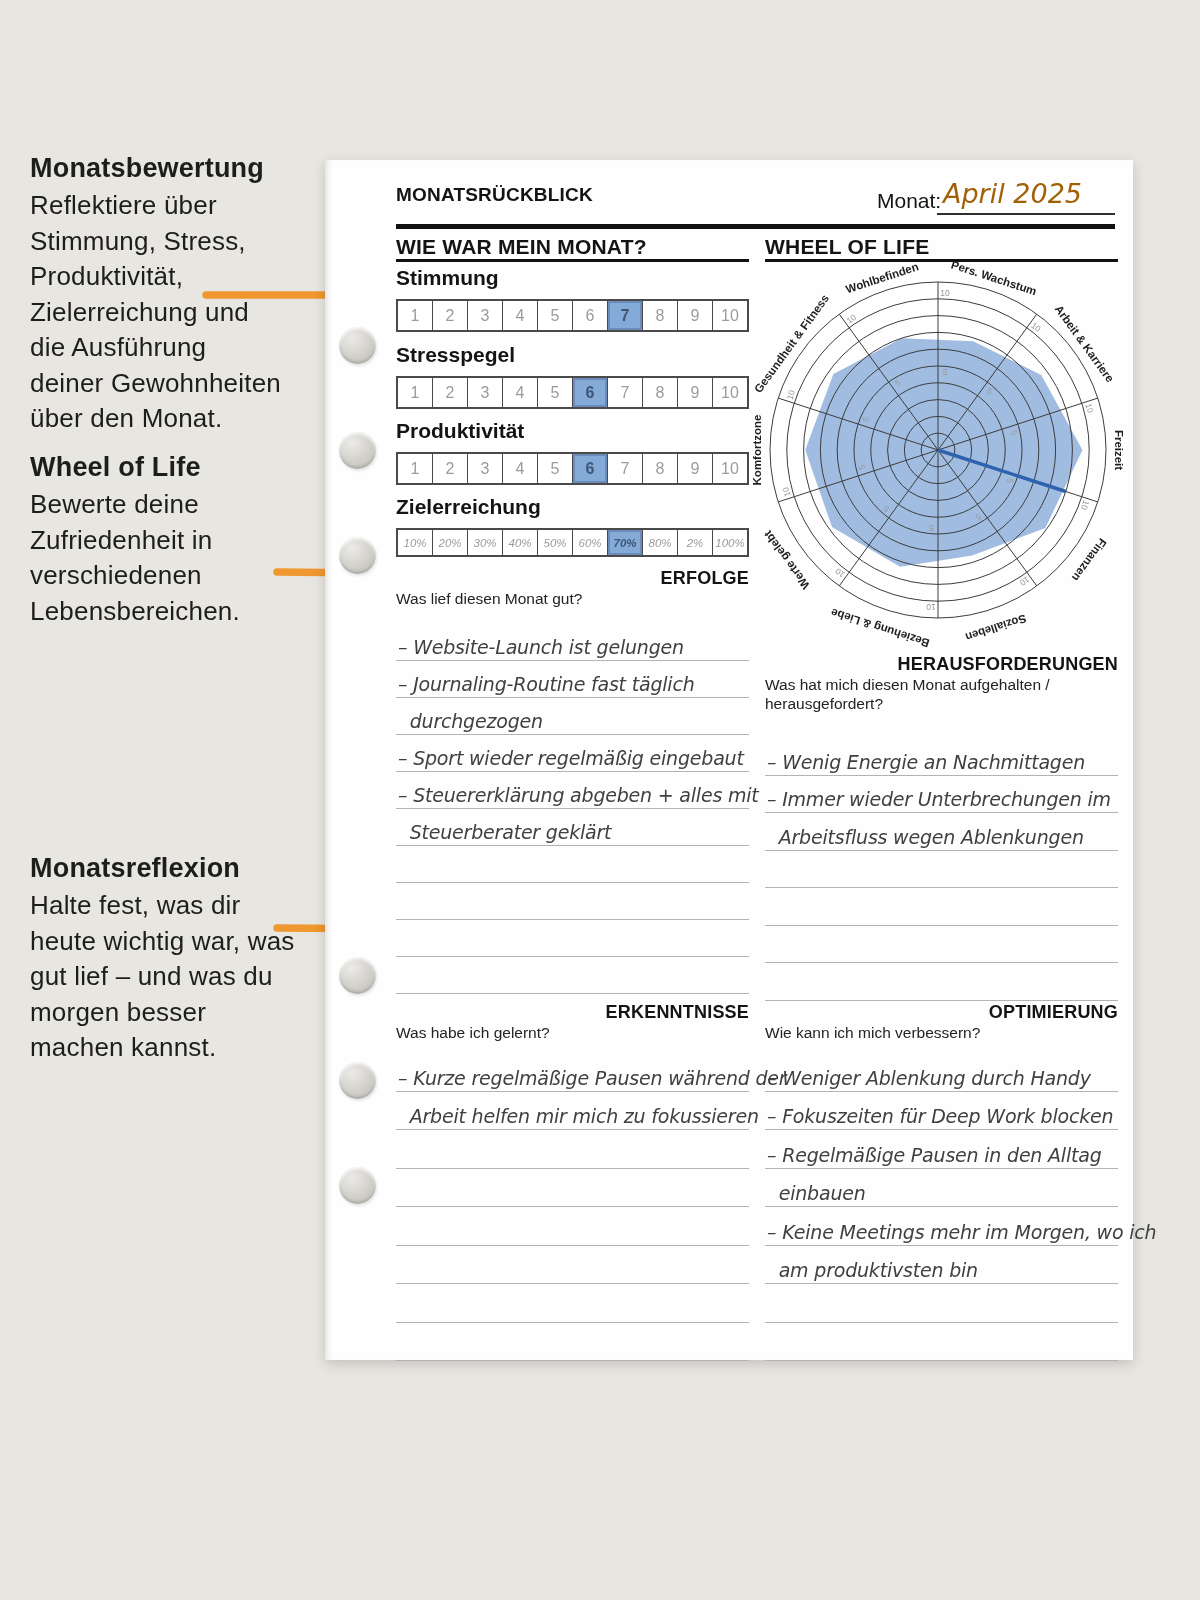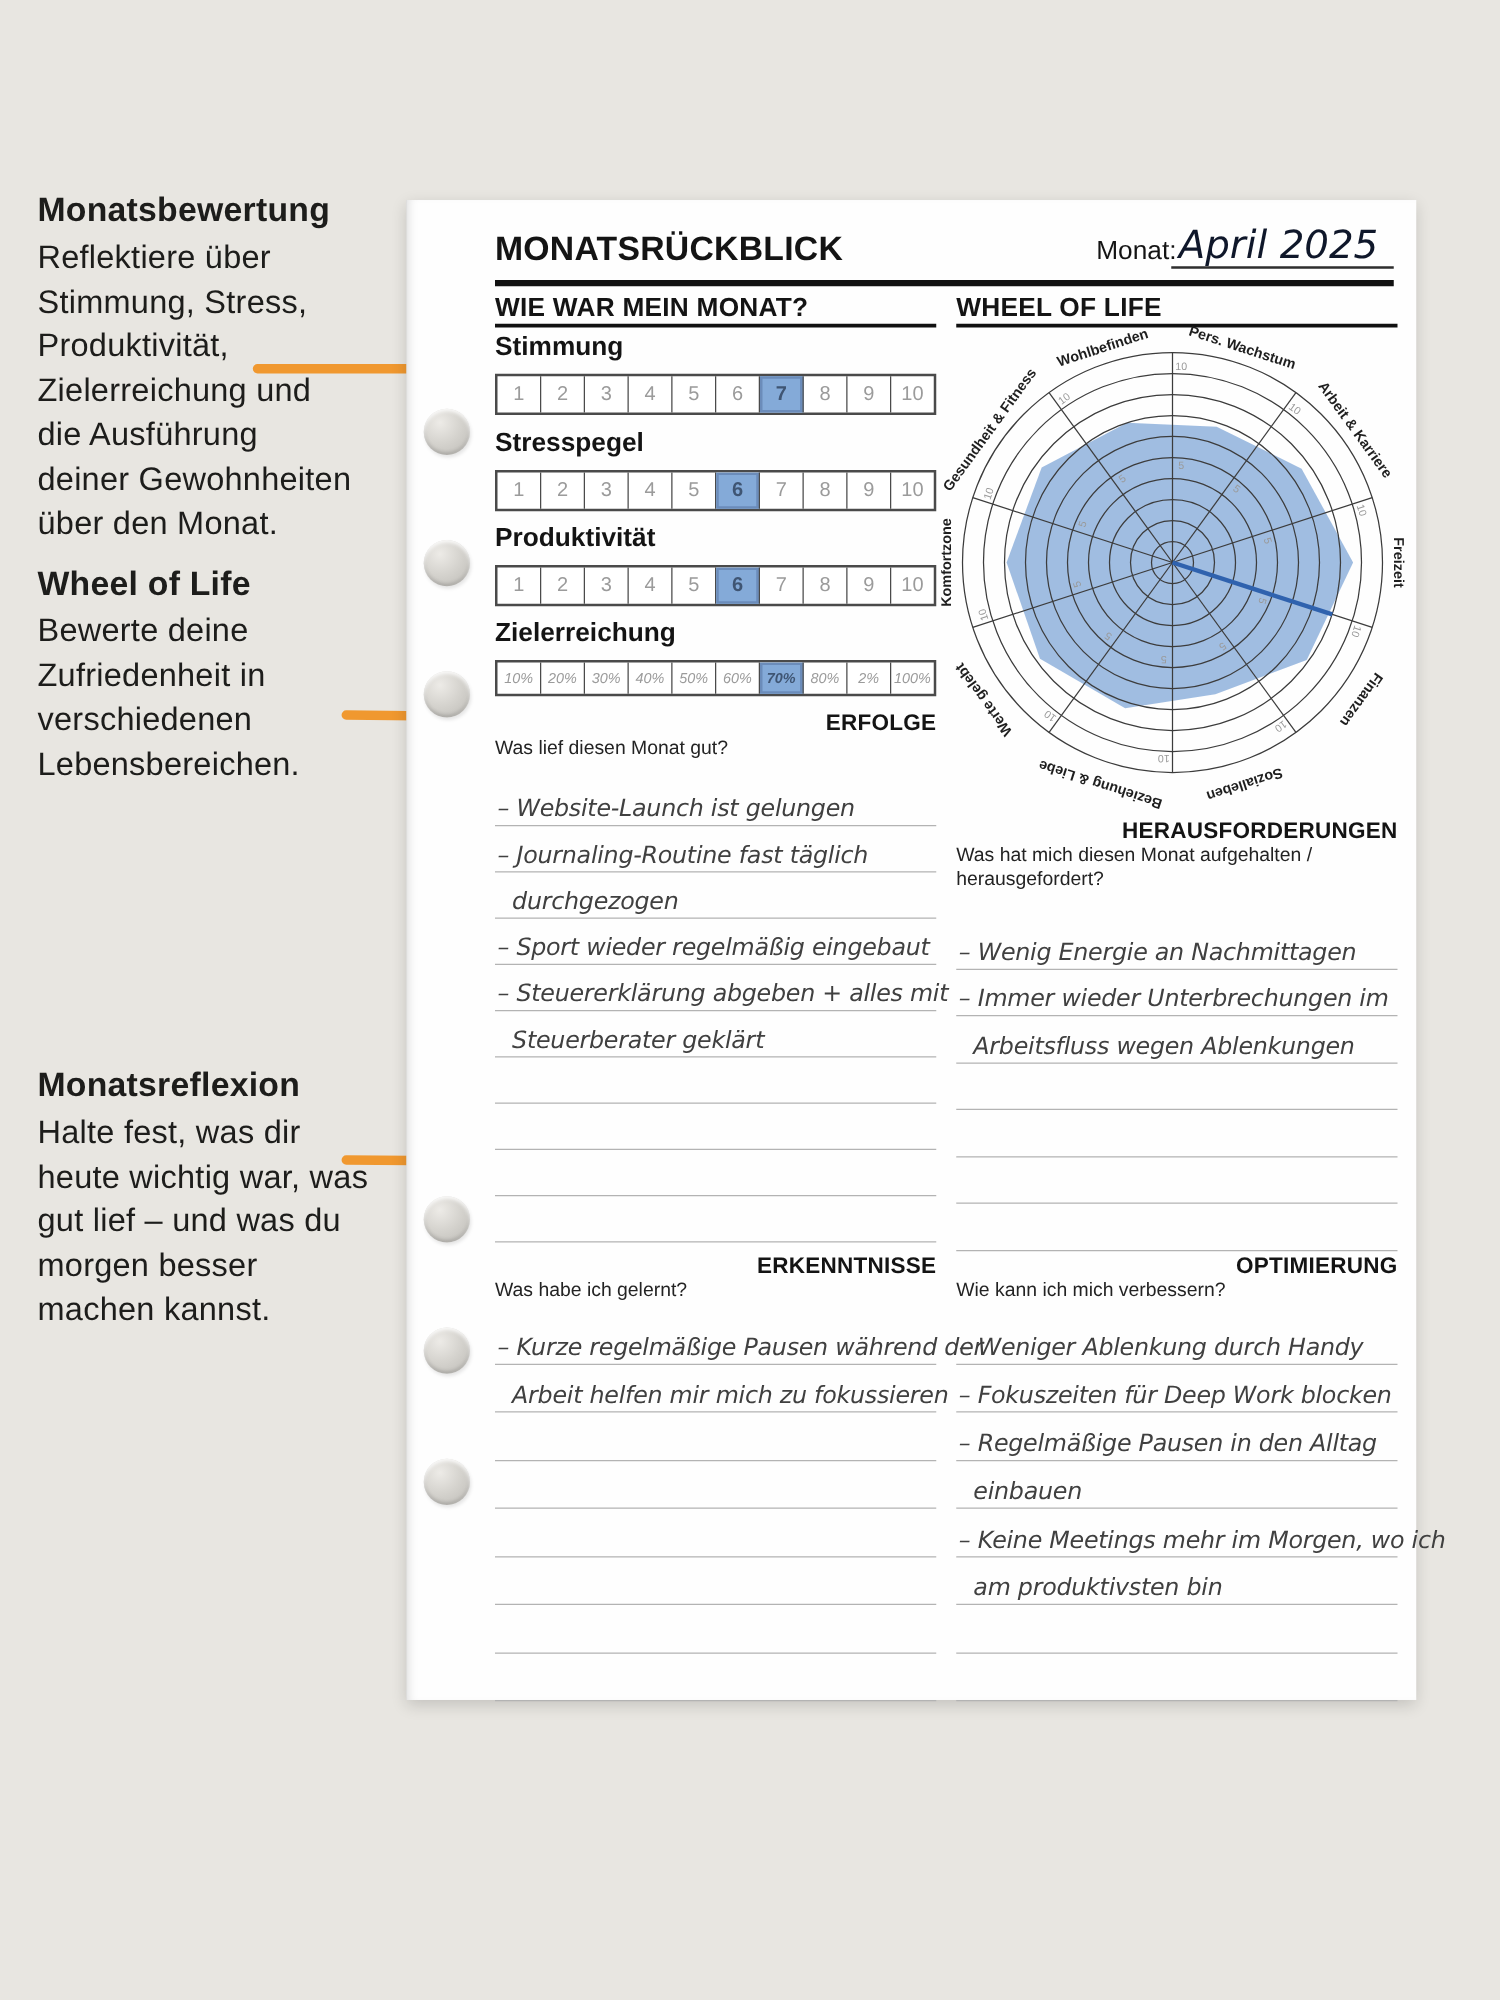--- a/index.html
+++ b/index.html
@@ -17,23 +17,23 @@
 
   
   .page{position:absolute;left:325px;top:160px;width:808px;height:1200px;background:#fefefe;
         box-shadow:0 4px 12px rgba(0,0,0,.16), inset 7px 0 9px -7px rgba(0,0,0,.20);}
   .hole{position:absolute;left:14px;width:37px;height:37px;border-radius:50%;
         background:radial-gradient(circle at 35% 30%, #edebe7 0%, #d6d4cf 45%, #c9c7c2 72%, #dedcd7 100%);
         box-shadow:inset 0 2px 3px rgba(255,255,255,.85), inset 0 -2px 3px rgba(0,0,0,.16), 1px 2px 3px rgba(0,0,0,.10);}
   #hole-1{top:167px}#hole-2{top:272px}#hole-3{top:377px}
   #hole-4{top:797px}#hole-5{top:902px}#hole-6{top:1007px}
 
-  .page-title{position:absolute;left:71px;top:24px;font-size:27px;font-weight:bold;color:#141414;letter-spacing:.2px;text-align:center;}
+  .page-title{position:absolute;left:71px;top:24px;font-size:19px;font-weight:bold;color:#141414;letter-spacing:.2px;text-align:center;}
   .month-label{position:absolute;left:552px;top:29px;font-size:21px;color:#141414;}
-  .month-value{position:absolute;left:618px;top:18px;font-size:31px;font-style:italic;color:#0f172a;
+  .month-value{position:absolute;left:618px;top:18px;font-size:27px;font-style:italic;color:#a16207;
                font-family:"DejaVu Sans",sans-serif;}
   .month-underline{position:absolute;left:612px;top:53px;width:178px;height:2px;background:#2e2e2e;}
   .header-rule{position:absolute;left:71px;top:64px;width:719px;height:5px;background:#111;}
 
   .col-header{position:absolute;top:75px;font-size:21px;font-weight:bold;color:#141414;letter-spacing:.2px;}
   #lh{left:71px}#rh{left:440px}
   .col-header-rule{position:absolute;top:99px;width:353px;height:3px;background:#111;}
   #lhr{left:71px}#rhr{left:440px}
 
   

